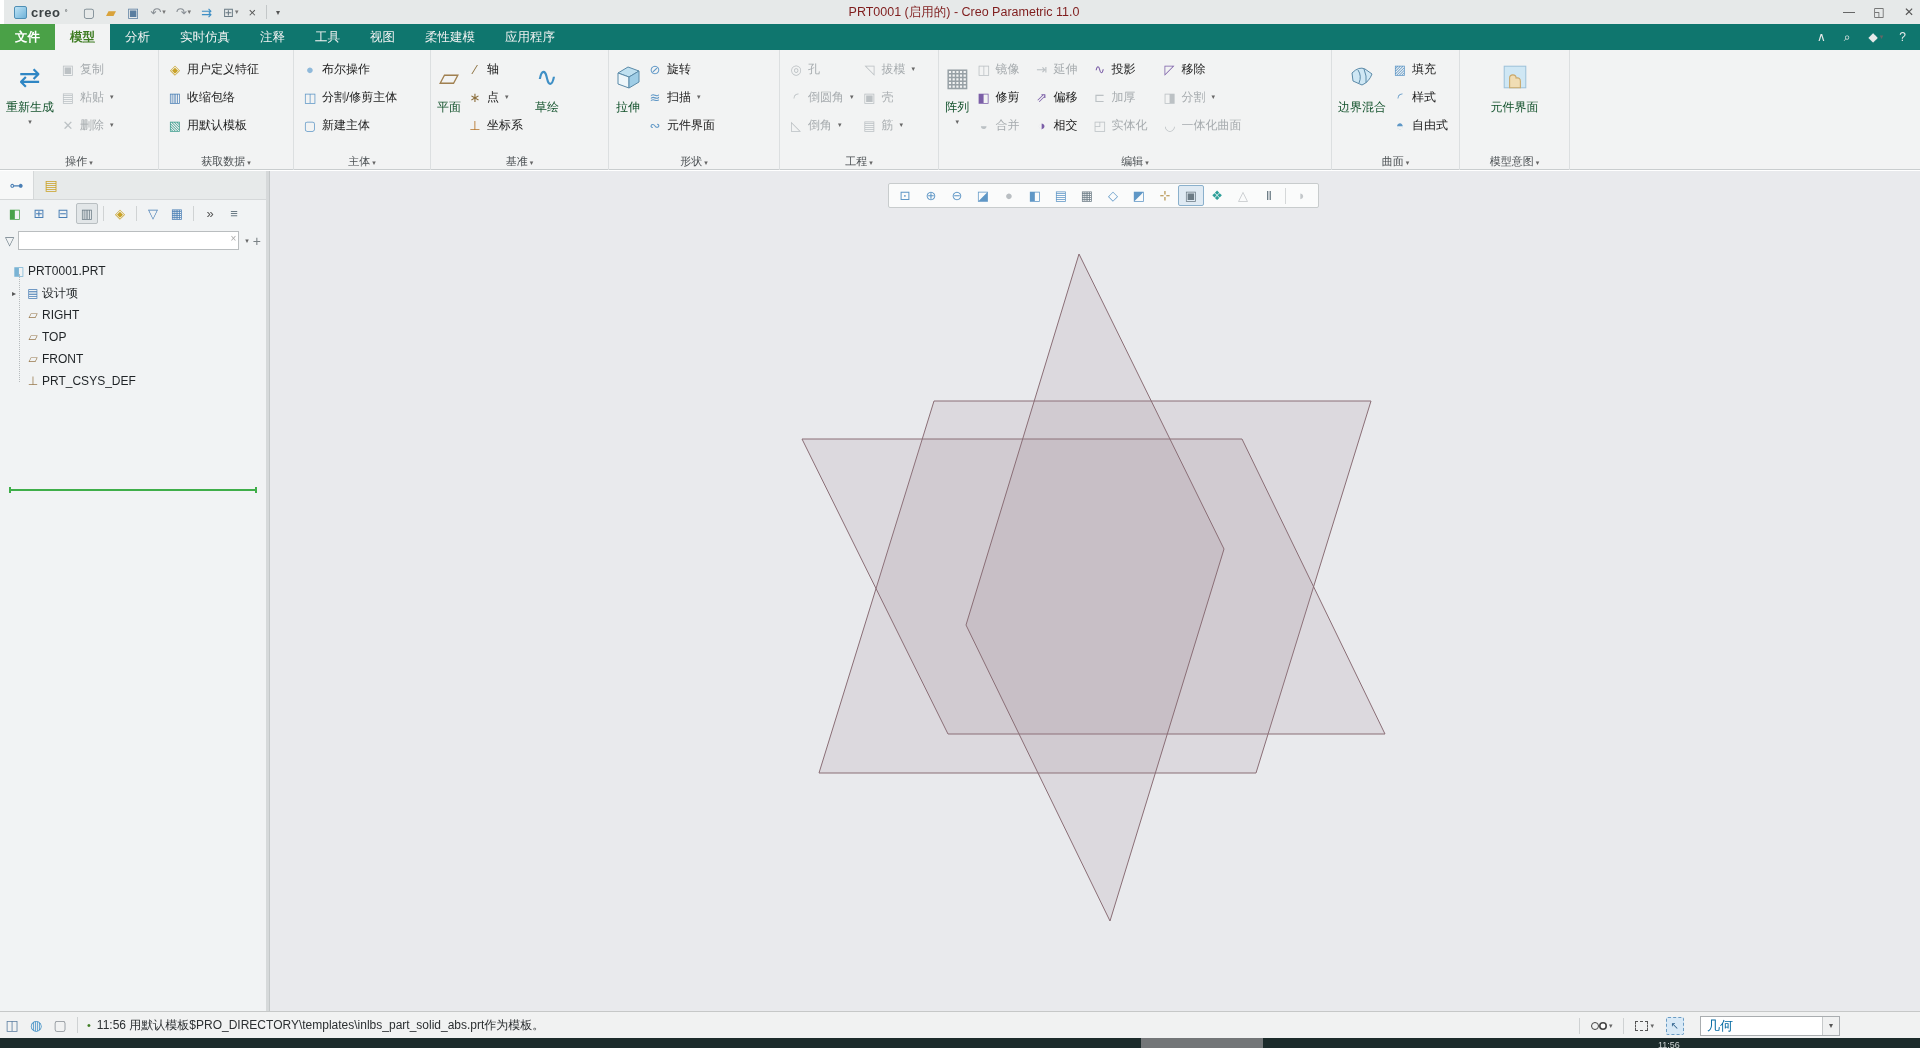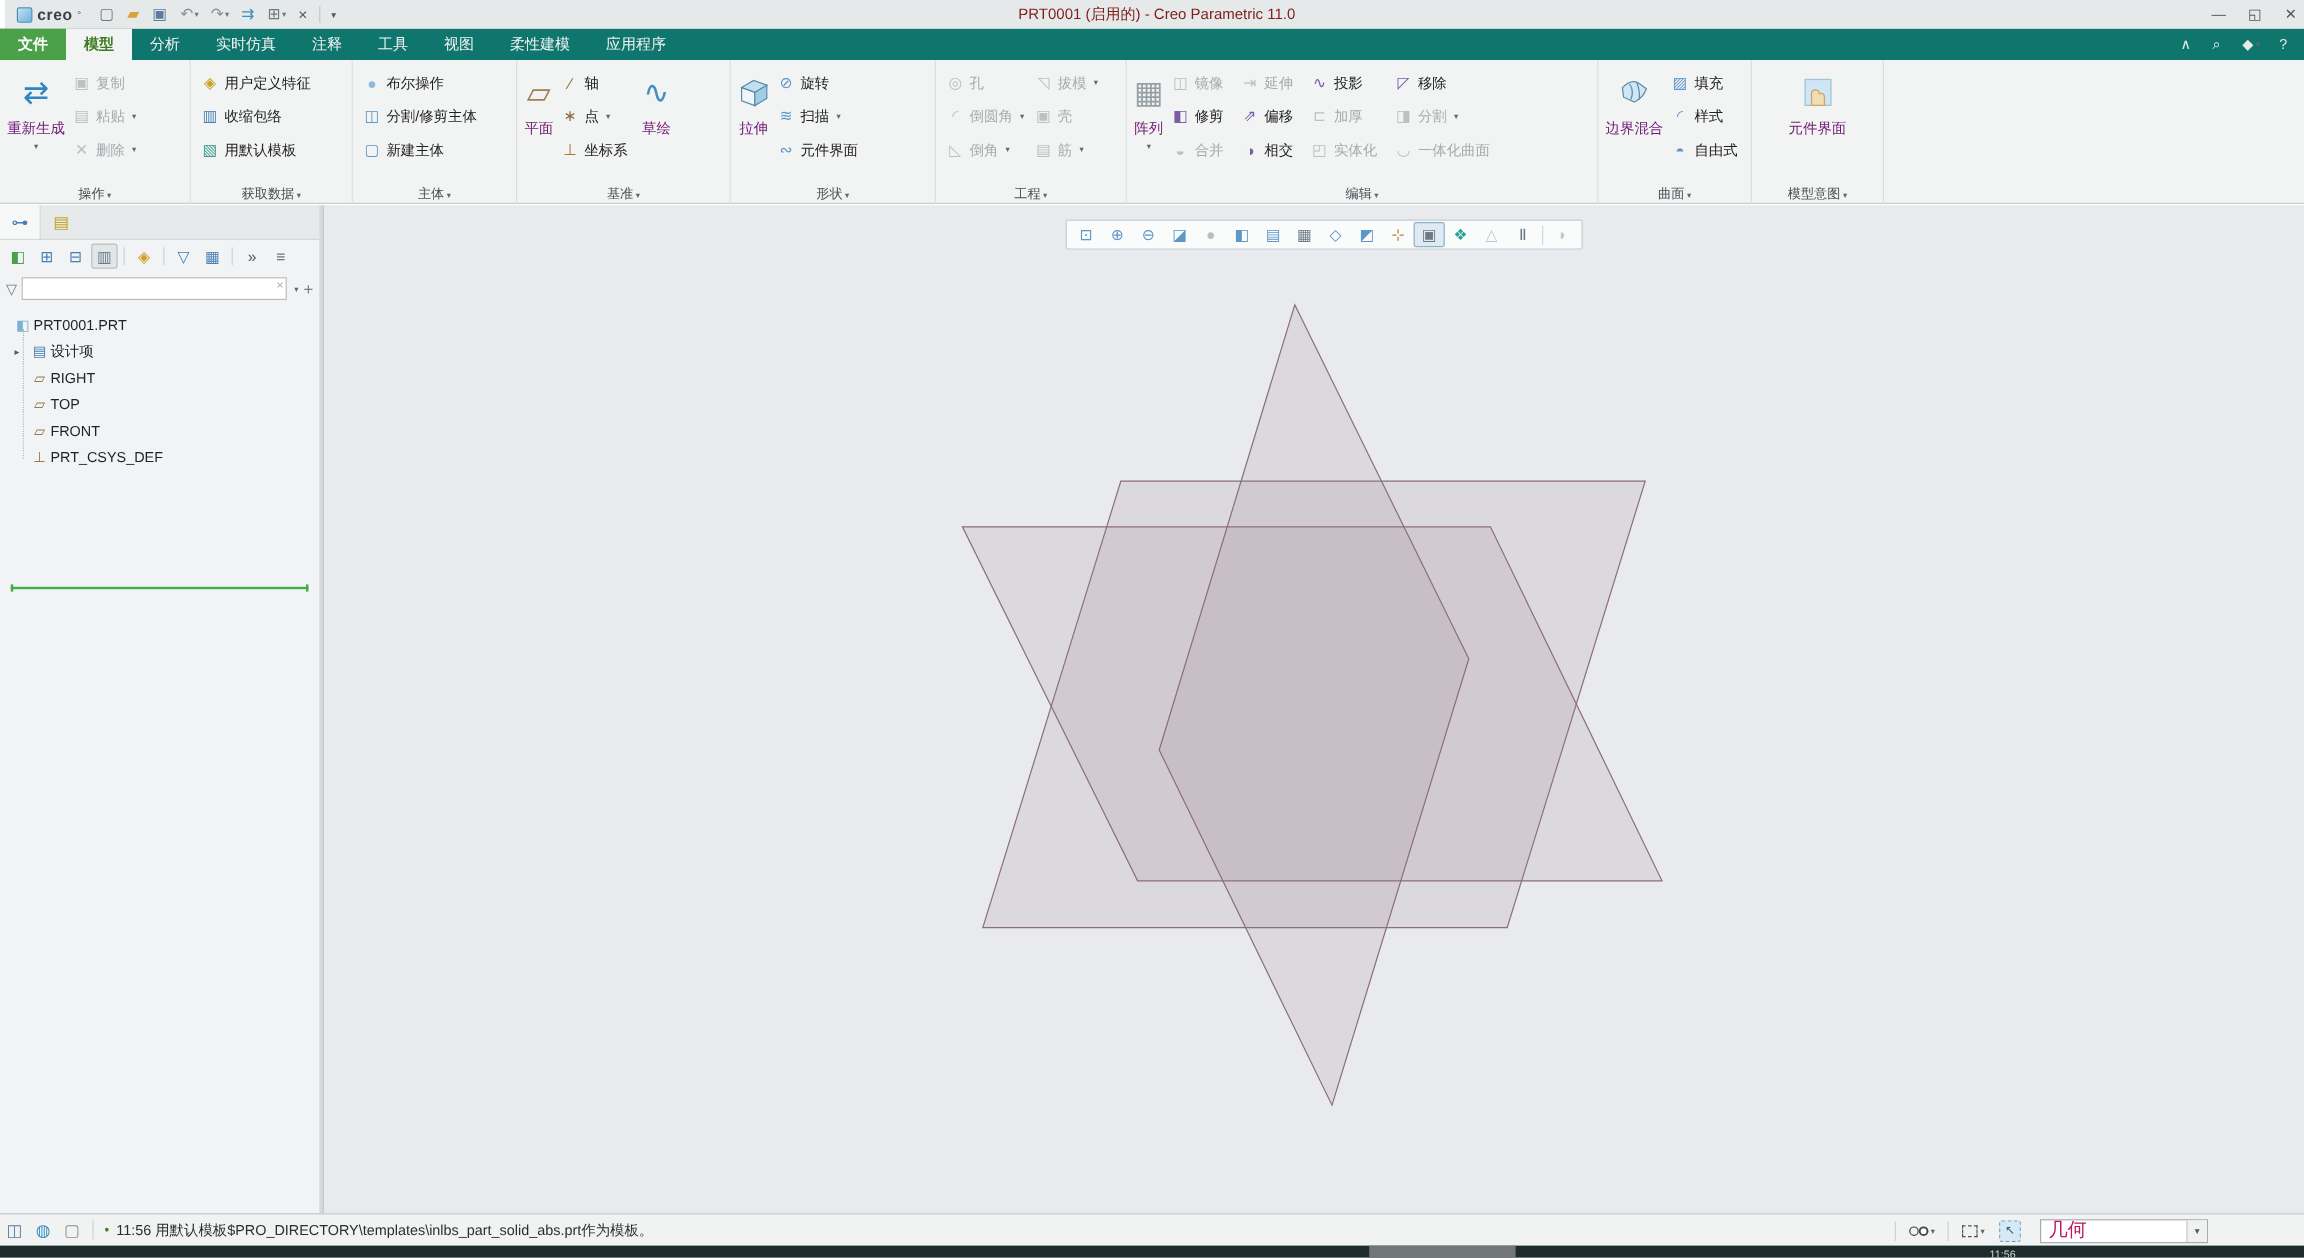--- a/index.html
+++ b/index.html
@@ -32,21 +32,21 @@
   .glabel .dd8{font-size:7px;color:#666;margin-left:2px}
   .gc{display:flex;align-items:flex-start;gap:4px;padding:5px 6px 0 6px}
   .scol{display:flex;flex-direction:column}
   .sbtn{display:flex;align-items:center;gap:4px;height:28px;padding:0 2px;font-size:12px;white-space:nowrap;color:#222}
   .sbtn .ic{width:16px;text-align:center;font-size:13px}
   .sbtn .dd8{font-size:7px;color:#666}
   .sbtn.disabled{color:#a6abae}
   .sbtn.disabled .ic{color:#bcc1c4 !important}
   .bbtn{display:flex;flex-direction:column;align-items:center;justify-content:flex-start;padding-top:2px;white-space:nowrap}
   .bic{height:40px;display:flex;align-items:center;justify-content:center;font-size:26px}
-  .blbl{font-size:12px;color:#701a75;margin-top:2px}
+  .blbl{font-size:12px;color:#14532d;margin-top:2px}
   .bdd{font-size:7px;color:#666;margin-top:2px;height:8px}
   
   #main{position:absolute;left:0;top:171px;width:1920px;height:840px}
   #tree-panel{position:absolute;left:0;top:0;width:266px;height:840px;background:#f1f3f4}
   #splitter{position:absolute;left:266px;top:0;width:4px;height:840px;background:#d6d9da;border-right:1px solid #c3c7c8}
   .ttabs{display:flex;height:29px;border-bottom:1px solid #d5d8d9;background:#e7eaea}
   .ttab{width:34px;display:flex;align-items:center;justify-content:center;font-size:14px}
   .ttab.active{background:#f7f8f8;border-right:1px solid #d5d8d9}
   .ttoolbar{display:flex;align-items:center;height:27px;padding:0 4px;gap:2px}
   .tbico{width:22px;text-align:center;font-size:13px;color:#555}
@@ -80,21 +80,21 @@
   .st-sep{width:1px;height:16px;background:#cfd2d3;margin:0 5px}
   .st-bullet{color:#3f7d23;font-size:11px;margin:0 6px 0 4px}
   .st-msg{font-size:12px;color:#2b2f31;white-space:nowrap}
   .st-right{position:absolute;right:0;top:0;height:27px;display:flex;align-items:center}
   .st-tool{display:flex;align-items:center;padding:0 6px;height:100%}
   .dd8{font-size:7px;color:#666;margin-left:2px}
   .binoc{width:8px;height:8px;border:1.6px solid #444;border-radius:50%;box-shadow:8px 0 0 -1.6px #fff, 8px 0 0 0 #444;margin-right:8px}
   .dashbox{width:13px;height:10px;border:1px dashed #555}
   .pickbox{width:18px;height:18px;border:1px dashed #6a9cc4;background:#d8e9f6;border-radius:2px;display:flex;align-items:center;justify-content:center;font-size:10px;color:#2b5f8a}
   .combo{width:140px;height:20px;background:#fff;border:1px solid #a9adb0;display:flex;align-items:center;margin:0 80px 0 10px}
-  .combo-val{flex:1;padding:0 6px;font-size:16px;color:#be185d}
+  .combo-val{flex:1;padding:0 6px;font-size:13px;color:#0369a1}
   .combo-btn{width:17px;height:100%;border-left:1px solid #c6c9ca;display:flex;align-items:center;justify-content:center;font-size:8px;color:#555;background:#f0f1f1}
   
   #sliver{position:absolute;left:0;top:1038px;width:1920px;height:10px;background:#1c2b2b;overflow:hidden}
   .sliver-block{position:absolute;left:1141px;top:0;width:122px;height:10px;background:#737678}
   .sliver-clock{position:absolute;left:1658px;top:2px;color:#cfd3d4;font-size:9px;line-height:10px}
 </style>
 </head>
 <body>
 
 <div id="titlebar">

